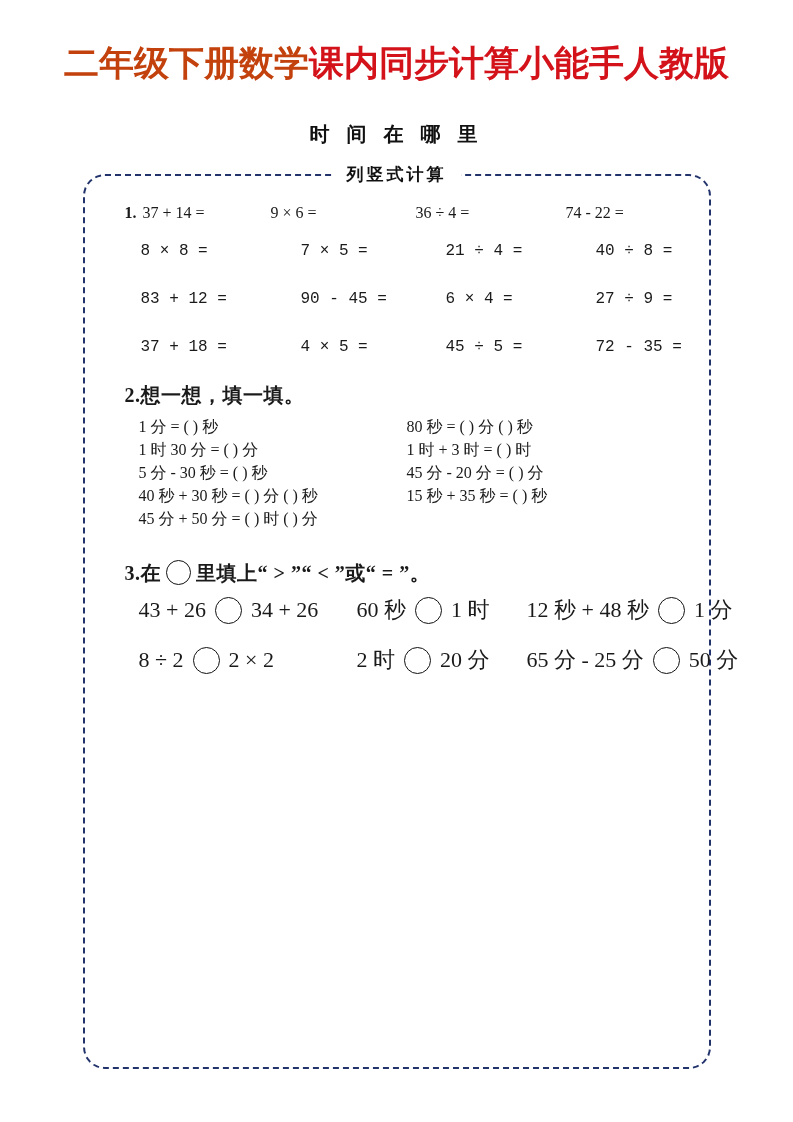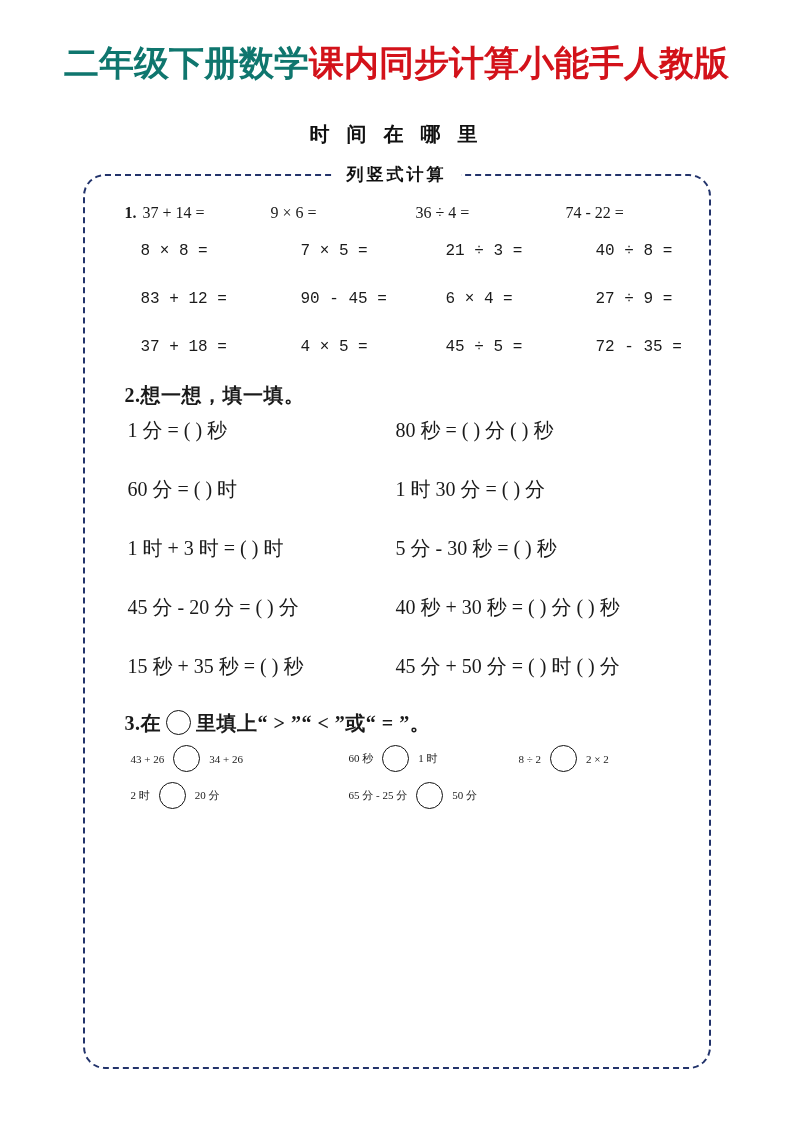--- a/index.html
+++ b/index.html
@@ -26,21 +26,21 @@
   
   .banner {
     margin-top: 40px;
     text-align: center;
     font-family: "Liberation Sans", "DejaVu Sans", sans-serif;
     font-weight: bold;
     font-size: 35px;
     letter-spacing: 0px;
     white-space: nowrap;
   }
-  .banner .black { color: #0f766e; }
+  .banner .black { color: #c2410c; }
   .banner .red { color: #d3121a; }
 
   
   .subtitle {
     margin-top: 34px;
     text-align: center;
     font-family: "Liberation Serif", "DejaVu Serif", serif;
     font-weight: bold;
     font-size: 20px;
     letter-spacing: 6px;
@@ -109,33 +109,33 @@
   .sec1-label {
     font-weight: bold;
     margin-left: 14px;
     margin-right: 6px;
   }
 
   
   .fill-grid {
     display: grid;
     grid-template-columns: 268px auto;
-    row-gap: 32px;
-    margin-left: 17px;
-    font-size: 20px;
+    row-gap: 2px;
+    margin-left: 28px;
+    font-size: 16px;
   }
   .fill-grid .cell { white-space: nowrap; }
 
   
   .cmp-grid {
     display: grid;
     grid-template-columns: 218px 170px auto;
-    row-gap: 10px;
-    margin-left: 20px;
-    font-size: 11px;
+    row-gap: 20px;
+    margin-left: 28px;
+    font-size: 22px;
     align-items: center;
   }
   .cmp-grid .cell { white-space: nowrap; display: flex; align-items: center; }
   .circle {
     display: inline-block;
     width: 25px;
     height: 25px;
     border: 1.6px solid #111;
     border-radius: 50%;
     margin: 0 9px;
@@ -181,21 +181,21 @@
       <div class="section">
         <div class="sec1-first-row">
           <div class="cell"><span class="sec1-label">1.</span><span>37 + 14 =</span></div>
           <div class="cell">9 × 6 =</div>
           <div class="cell">36 ÷ 4 =</div>
           <div class="cell">74 - 22 =</div>
         </div>
         <div class="grid4" style="margin-top:20px;">
           <div class="cell">8 × 8 =</div>
           <div class="cell">7 × 5 =</div>
-          <div class="cell">21 ÷ 3 =</div>
+          <div class="cell">21 ÷ 4 =</div>
           <div class="cell">40 ÷ 8 =</div>
 
           <div class="cell">83 + 12 =</div>
           <div class="cell">90 - 45 =</div>
           <div class="cell">6 × 4 =</div>
           <div class="cell">27 ÷ 9 =</div>
 
           <div class="cell">37 + 18 =</div>
           <div class="cell">4 × 5 =</div>
           <div class="cell">45 ÷ 5 =</div>
@@ -204,21 +204,20 @@
       </div>
 
       <div class="section sp-sec2">
         <div class="sec-head">
           <span class="num">2.</span><span>想一想，填一填。</span>
         </div>
         <div class="fill-grid">
           <div class="cell">1 分 = (          ) 秒</div>
           <div class="cell">80 秒 = (          ) 分 (          ) 秒</div>
 
-          <div class="cell">60 分 = (          ) 时</div>
           <div class="cell">1 时 30 分 = (          ) 分</div>
 
           <div class="cell">1 时 + 3 时 = (          ) 时</div>
           <div class="cell">5 分 - 30 秒 = (          ) 秒</div>
 
           <div class="cell">45 分 - 20 分 = (          ) 分</div>
           <div class="cell">40 秒 + 30 秒 = (          ) 分 (          ) 秒</div>
 
           <div class="cell">15 秒 + 35 秒 = (          ) 秒</div>
           <div class="cell">45 分 + 50 分 = (          ) 时 (          ) 分</div>
@@ -233,20 +232,25 @@
           <div class="cell">
             <span>43 + 26</span>
             <span class="circle"></span>
             <span>34 + 26</span>
           </div>
           <div class="cell">
             <span>60 秒</span>
             <span class="circle"></span>
             <span>1 时</span>
           </div>
+          <div class="cell">
+            <span>12 秒 + 48 秒</span>
+            <span class="circle"></span>
+            <span>1 分</span>
+          </div>
 
           <div class="cell">
             <span>8 ÷ 2</span>
             <span class="circle"></span>
             <span>2 × 2</span>
           </div>
           <div class="cell">
             <span>2 时</span>
             <span class="circle"></span>
             <span>20 分</span>

